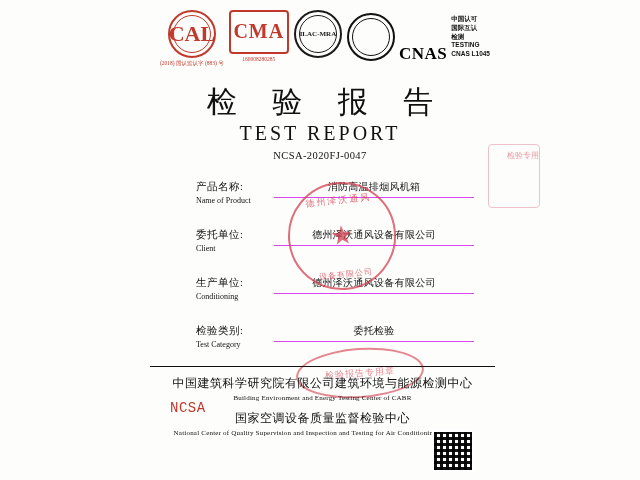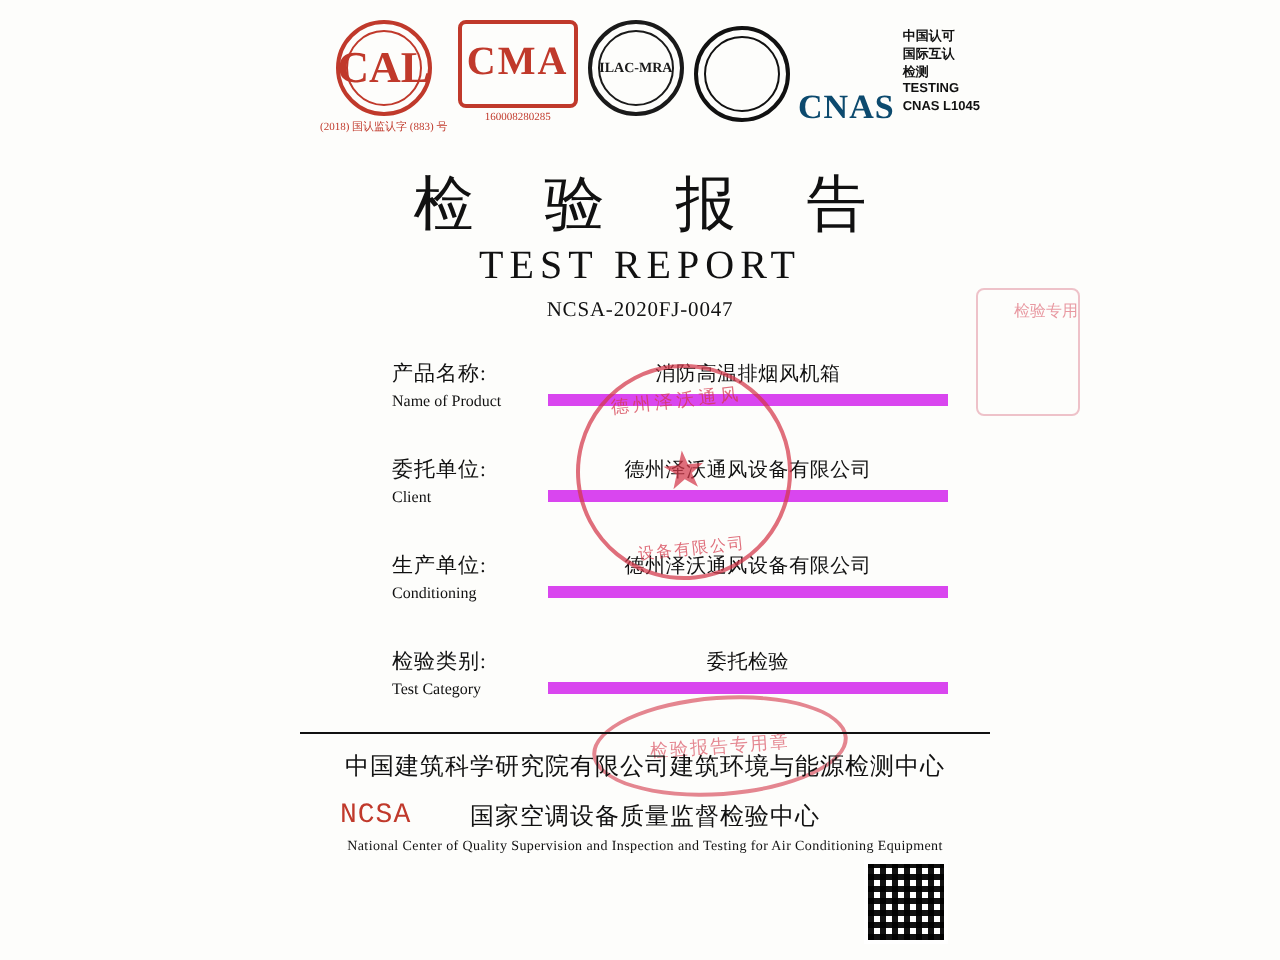--- a/index.html
+++ b/index.html
@@ -101,21 +101,21 @@
   .cnas-seal .inner-ring {
     position: absolute;
     left: 3px; top: 3px; right: 3px; bottom: 3px;
     border: 1px solid #111;
     border-radius: 50%;
   }
   .cnas-text {
     font-size: 17px;
     font-weight: bold;
     letter-spacing: 0.5px;
-    color: #0c4a6e;
+    color: #000000;
     font-family: "Liberation Serif", serif;
     margin-top: 34px;
   }
   .cnas-block {
     font-size: 6.5px;
     line-height: 1.35;
     color: #111;
     font-family: "Liberation Sans", sans-serif;
     font-weight: bold;
     white-space: nowrap;
@@ -183,21 +183,21 @@
     font-size: 8px;
     color: #111;
     margin-top: 2px;
     white-space: nowrap;
   }
   .field-value {
     position: absolute;
     left: 78px;
     top: 0;
     width: 200px;
-    border-bottom: 6px solid #d946ef;
+    border-bottom: 1px solid #d946ef;
     height: 17px;
     text-align: center;
     font-size: 10px;
     color: #111;
     letter-spacing: 0.3px;
   }
 
   
   .footer {
     position: absolute;
@@ -417,20 +417,21 @@
     <div class="star">★</div>
     <div class="arc-bottom">设备有限公司</div>
   </div>
 
   <div class="seal-edge">检验专用</div>
 
   <div class="seal-oval">检验报告专用章</div>
 
   <div class="footer">
     <div class="footer-cn">中国建筑科学研究院有限公司建筑环境与能源检测中心</div>
+    <div class="footer-en">Building Environment and Energy Testing Center of CABR</div>
     <div class="footer-cn2">国家空调设备质量监督检验中心</div>
     <div class="footer-en2">National Center of Quality Supervision and Inspection and Testing for Air Conditioning Equipment</div>
   </div>
 
   <div class="nsca-mark">NCSA</div>
 
   <div class="qr"></div>
 </div>
 
 </body></html>

